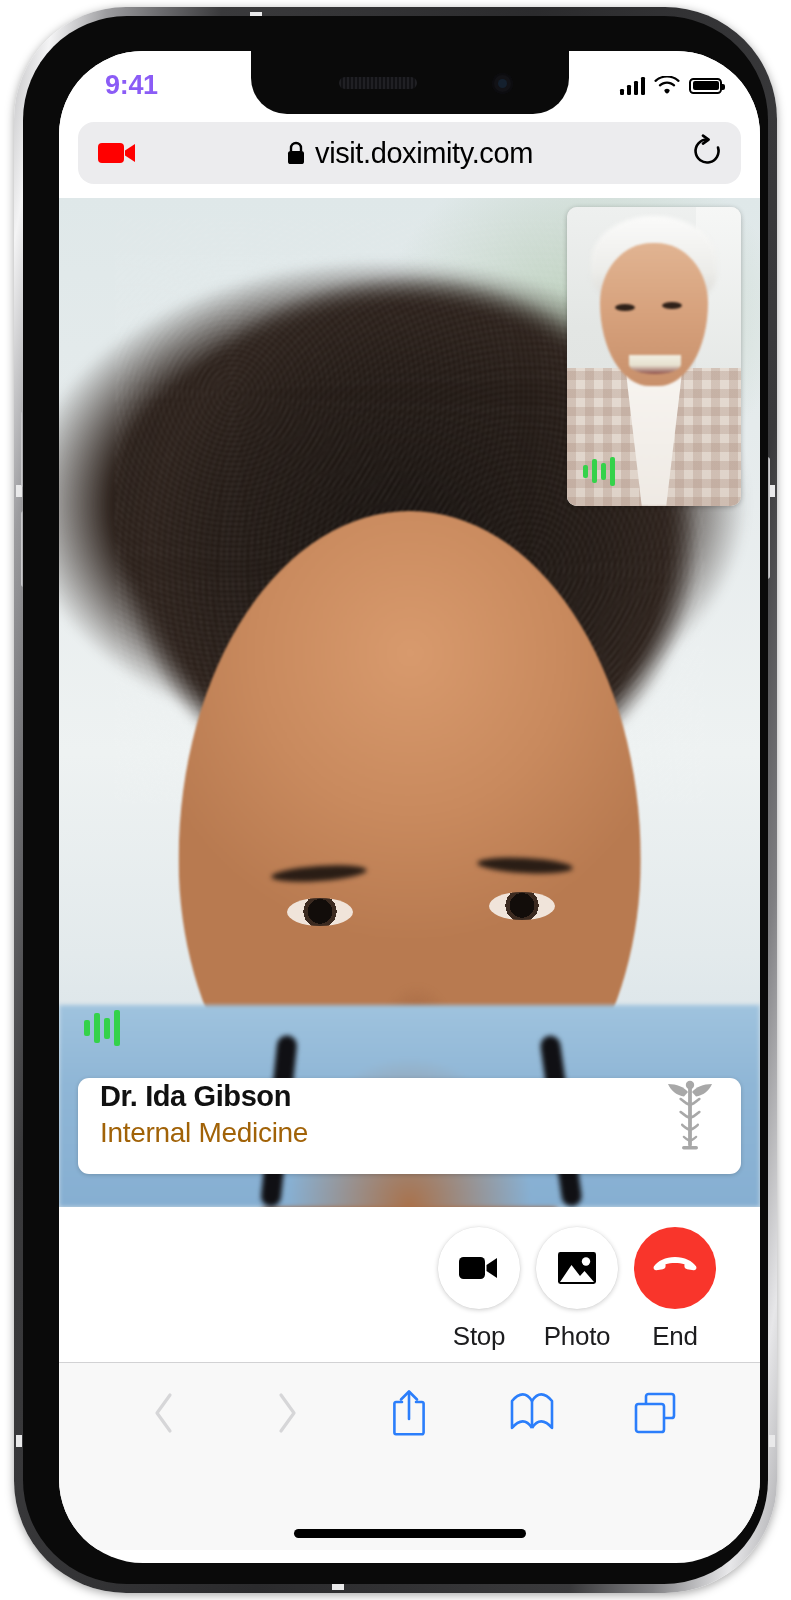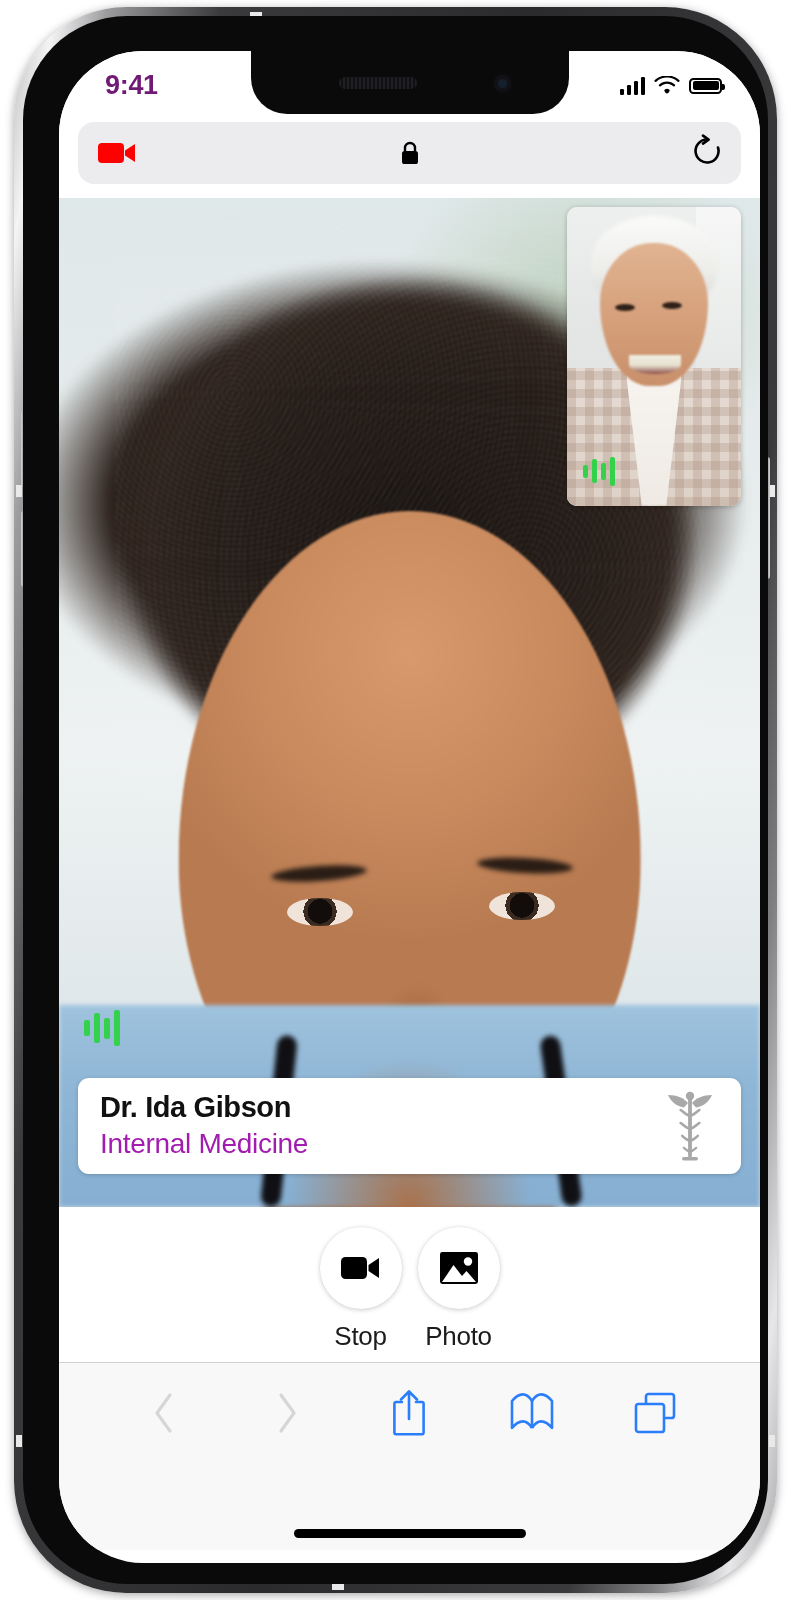--- a/index.html
+++ b/index.html
@@ -76,21 +76,21 @@
 
   
   #status-bar{
     position:relative; z-index:30;
     height:63px; width:100%;
     display:flex; align-items:center; justify-content:space-between;
     padding:0 38px 0 46px;
     background:#fff;
   }
   #status-time{
-    font-size:27px; font-weight:700; color:#701a75;
+    font-size:27px; font-weight:700; color:#8b5cf6;
     letter-spacing:-.3px; padding-top:6px;
   }
   #status-right{ display:flex; align-items:center; gap:9px; padding-top:6px;}
   .sig-bars{ display:flex; align-items:flex-end; gap:2.5px; height:19px;}
   .sig-bars i{ display:block; width:4.5px; background:#000; border-radius:1.2px;}
   .sig-bars i:nth-child(1){height:6px;}
   .sig-bars i:nth-child(2){height:10px;}
   .sig-bars i:nth-child(3){height:14px;}
   .sig-bars i:nth-child(4){height:18px;}
   #battery{
@@ -278,34 +278,34 @@
   .waveform{ display:flex; align-items:center; gap:4px; height:38px;}
   .waveform i{ display:block; width:6px; border-radius:2px; background:#34d24a;}
   #wave-main{ position:absolute; left:25px; bottom:160px; z-index:6;}
   #wave-pip { position:absolute; left:16px; bottom:20px; z-index:6; height:30px;}
   #wave-pip i{ width:5px;}
 
   
   #doctor-card{
     position:absolute; left:19px; right:19px; bottom:33px;
     height:96px; background:#fff; border-radius:11px;
-    display:flex; align-items:center; padding:0 22px;
+    display:flex; align-items:flex-start; padding:0 22px;
     z-index:8;
     box-shadow:0 1px 4px rgba(0,0,0,.18);
   }
   #doctor-card-text{ flex:1; }
   #doctor-name{ font-size:29px; font-weight:700; color:#111; letter-spacing:-.4px; line-height:1.28;}
-  #doctor-specialty{ font-size:28px; font-weight:400; color:#a21caf; letter-spacing:-.3px; line-height:1.3;}
+  #doctor-specialty{ font-size:28px; font-weight:400; color:#a16207; letter-spacing:-.3px; line-height:1.3;}
 
   
   #call-controls{
     position:relative;
     background:#fff;
     height:155px;
-    display:flex; align-items:flex-start; justify-content:center;
+    display:flex; align-items:flex-start; justify-content:flex-end;
     padding:20px 36px 0 36px;
   }
   .ctrl{
     width:98px;
     display:flex; flex-direction:column; align-items:center;
     cursor:pointer;
   }
   .ctrl-circle{
     width:82px; height:82px; border-radius:50%;
     background:#fff;
@@ -382,20 +382,21 @@
           <svg width="40" height="26" viewBox="0 0 40 26">
             <rect x="0" y="3" width="26" height="20" rx="4" fill="#ff0000"></rect>
             <path d="M27 10.5 L37 4 L37 22 L27 15.5 Z" fill="#ff0000"></path>
           </svg>
         </div>
         <div id="url-center">
           <svg width="20" height="25" viewBox="0 0 20 25">
             <path d="M5 10V7a5 5 0 0110 0v3" fill="none" stroke="#000" stroke-width="2.4"></path>
             <rect x="2" y="10" width="16" height="13" rx="2.6" fill="#000"></rect>
           </svg>
+          <span id="url-text">visit.doximity.com</span>
         </div>
         <div id="reload-icon">
           <svg width="32" height="34" viewBox="0 0 32 34">
             <path d="M16 5.5a11.5 11.5 0 10 11 8" fill="none" stroke="#000" stroke-width="2.6" stroke-linecap="round"></path>
             <path d="M12 1.6 L17.6 5.6 L12 9.6" fill="none" stroke="#000" stroke-width="2.6" stroke-linecap="round" stroke-linejoin="round"></path>
           </svg>
         </div>
       </div>
     </div>
 
@@ -480,20 +481,28 @@
         <div class="ctrl-circle">
           <svg width="38" height="32" viewBox="0 0 38 32">
             <rect x="0" y="0" width="38" height="32" rx="2.4" fill="#000"></rect>
             <circle cx="28" cy="9.5" r="4.2" fill="#fff"></circle>
             <path d="M2 30 L13.5 13 L22 24 L26.5 19 L36 30 Z" fill="#fff"></path>
           </svg>
         </div>
         <div class="ctrl-label">Photo</div>
       </div>
 
+      <div class="ctrl">
+        <div class="ctrl-circle danger">
+          <svg width="44" height="24" viewBox="0 0 44 24">
+            <path d="M22 1C12.6 1 4.4 5.1 1 10.3c-1.2 1.9.3 4.2 2.4 3.9l6.4-.9c1.7-.2 2.9-1.7 2.8-3.4l-.1-1.6c2.9-.8 6-1.2 9.5-1.2s6.6.4 9.5 1.2l-.1 1.6c-.1 1.7 1.1 3.2 2.8 3.4l6.4.9c2.1.3 3.6-2 2.4-3.9C39.6 5.1 31.4 1 22 1z" fill="#fff"></path>
+          </svg>
+        </div>
+        <div class="ctrl-label">End</div>
+      </div>
 
     </div>
 
     <div id="safari-bottom-wrap">
       <div id="safari-bottom">
         <div class="tb">
           <svg width="24" height="42" viewBox="0 0 24 42">
             <path d="M18 3 L5 21 L18 39" fill="none" stroke="#d6d6d8" stroke-width="3.2" stroke-linecap="round" stroke-linejoin="round"></path>
           </svg>
         </div>

